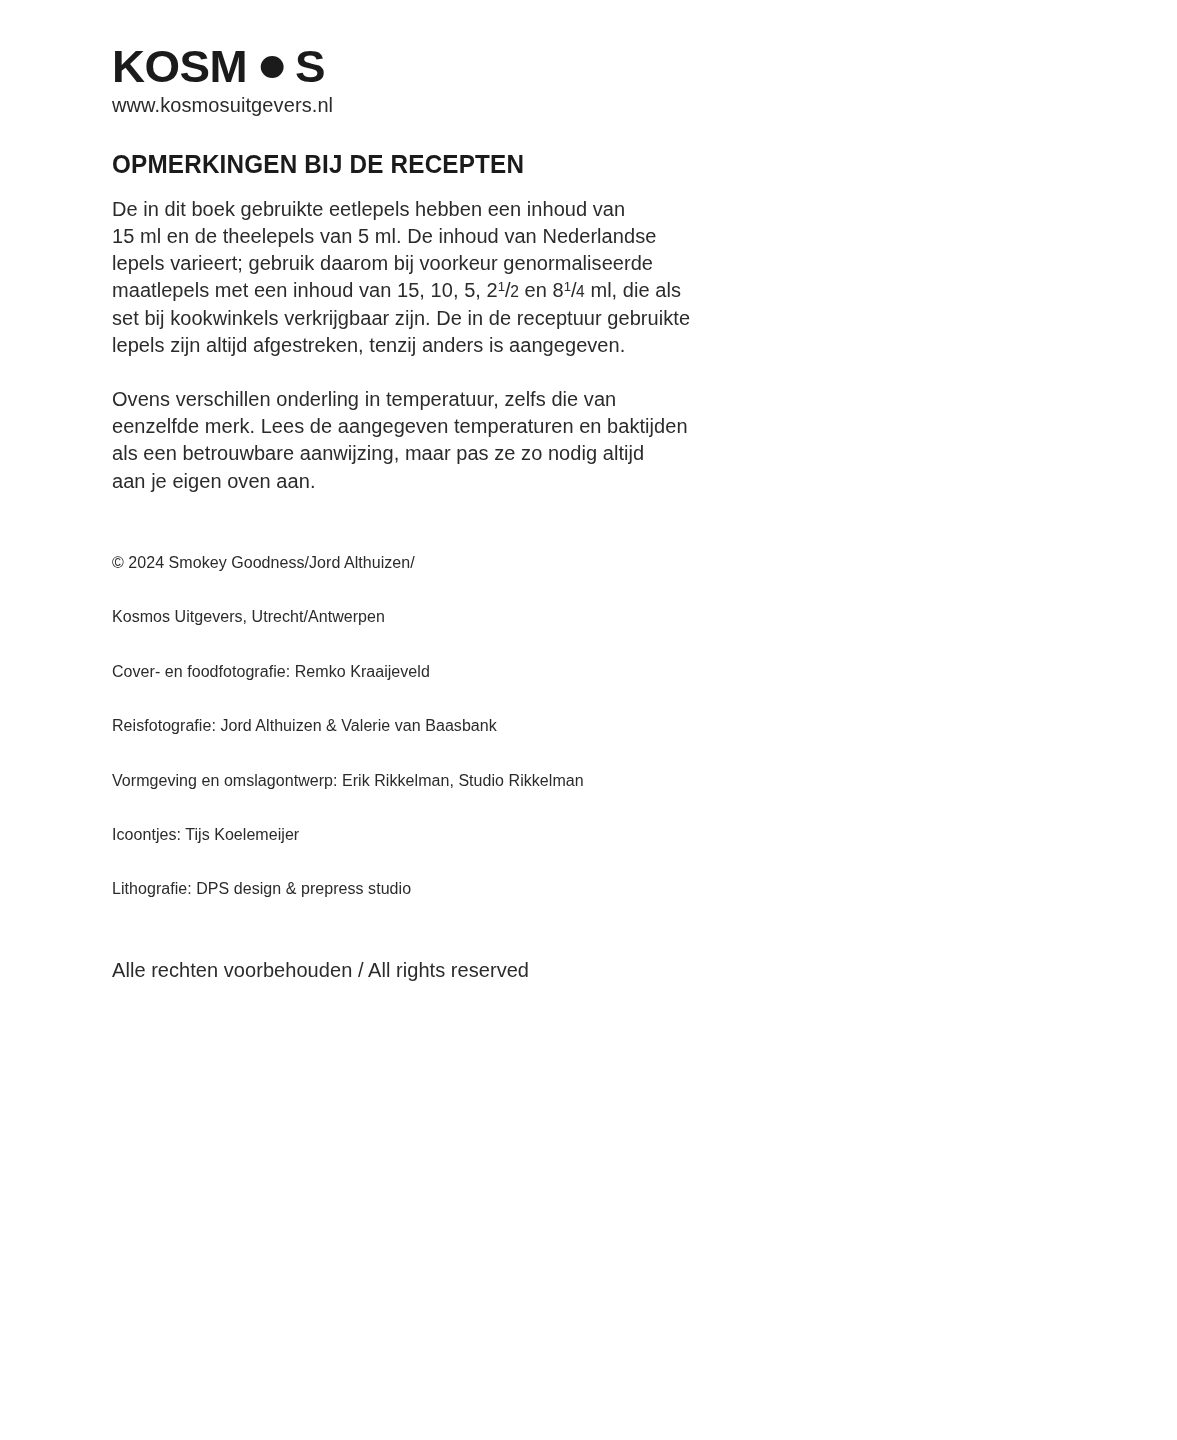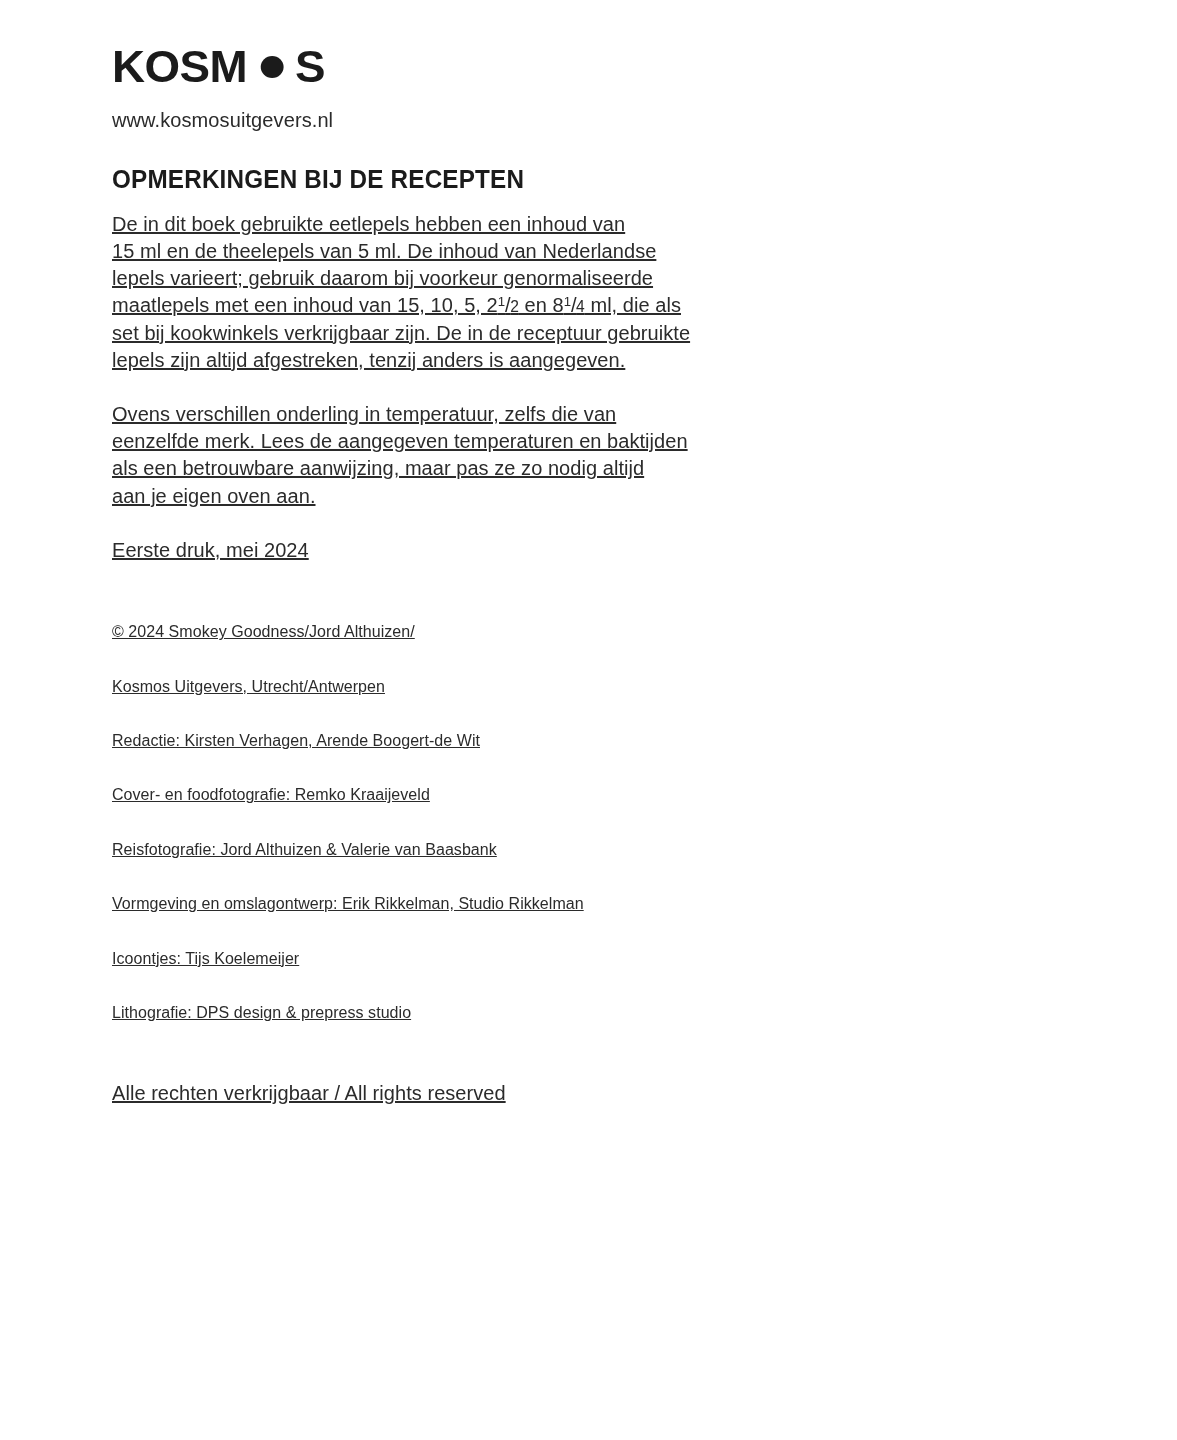--- a/index.html
+++ b/index.html
@@ -57,21 +57,20 @@
     width: 22px;
     height: 22px;
     border-radius: 50%;
     background: #1b1b1b;
     margin: 0 11px 0 13px;
     flex: 0 0 auto;
   }
 
   
   .site-url {
-    margin-top: 15px;
     font-size: 20px;
     line-height: 27px;
     color: #2b2b2b;
     letter-spacing: 0.1px;
   }
 
   
   .section-heading {
     margin-top: 30px;
     font-family: "Liberation Sans", "DejaVu Sans", sans-serif;
@@ -86,21 +85,20 @@
     white-space: nowrap;
   }
 
   
   .block {
     font-size: 20px;
     line-height: 27.2px;
     color: #2b2b2b;
     letter-spacing: 0.05px;
     white-space: pre-line;
-    text-decoration: underline;
   }
   .block.gap-sm  { margin-top: 4px; }
   .block.gap-one { margin-top: 27px; }
 
   .lines > .line {
     display: block;
     font-size: 16px;
     line-height: 27.2px;
     white-space: nowrap;
   }
@@ -138,30 +136,28 @@
 lepels varieert; gebruik daarom bij voorkeur genormaliseerde
 maatlepels met een inhoud van 15, 10, 5, 2</span><sup class="frac-num">1</sup><span class="slash">/</span><sub class="frac-den">2</sub><span> en 8</span><sup class="frac-num">1</sup><span class="slash">/</span><sub class="frac-den">4</sub><span> ml, die als
 set bij kookwinkels verkrijgbaar zijn. De in de receptuur gebruikte
 lepels zijn altijd afgestreken, tenzij anders is aangegeven.</span></p>
 
     <p class="block gap-one">Ovens verschillen onderling in temperatuur, zelfs die van
 eenzelfde merk. Lees de aangegeven temperaturen en baktijden
 als een betrouwbare aanwijzing, maar pas ze zo nodig altijd
 aan je eigen oven aan.</p>
 
-    <p class="block gap-one">Eerste druk, mei 2024</p>
 
     <div class="block gap-one lines">
       <span class="line">© 2024 Smokey Goodness/Jord Althuizen/</span>
       <span class="line">Kosmos Uitgevers, Utrecht/Antwerpen</span>
-      <span class="line">Redactie: Kirsten Verhagen, Arende Boogert-de Wit</span>
       <span class="line">Cover- en foodfotografie: Remko Kraaijeveld</span>
       <span class="line">Reisfotografie: Jord Althuizen &amp; Valerie van Baasbank</span>
       <span class="line">Vormgeving en omslagontwerp: Erik Rikkelman, Studio Rikkelman</span>
       <span class="line">Icoontjes: Tijs Koelemeijer</span>
       <span class="line">Lithografie: DPS design &amp; prepress studio</span>
     </div>
 
 
-    <p class="block gap-one">Alle rechten verkrijgbaar / All rights reserved</p>
+    <p class="block gap-one">Alle rechten voorbehouden / All rights reserved</p>
 
   </div>
 </div>
 
 </body></html>

